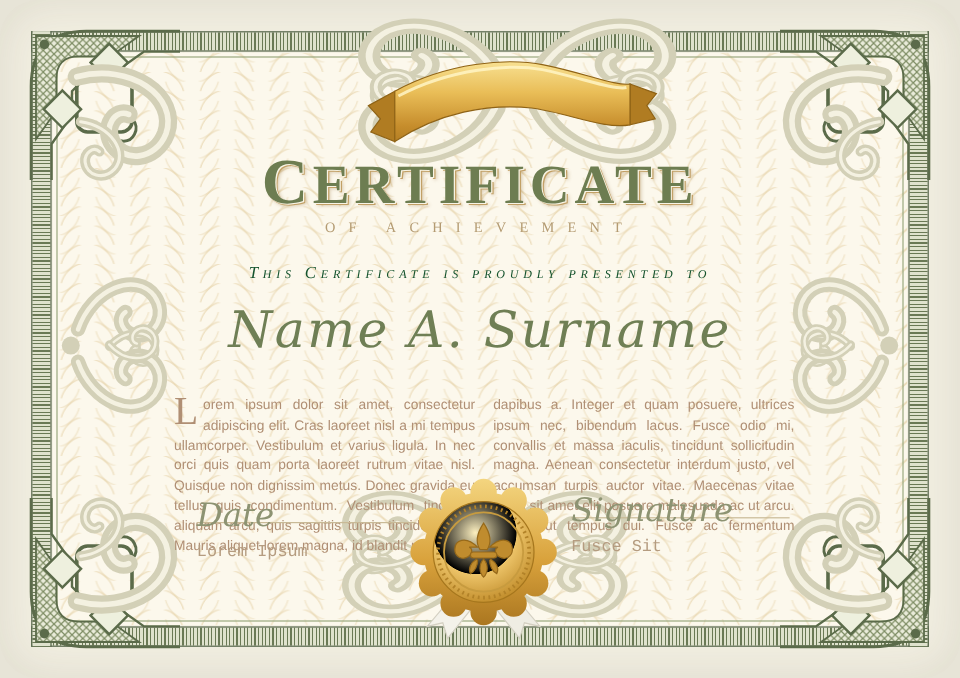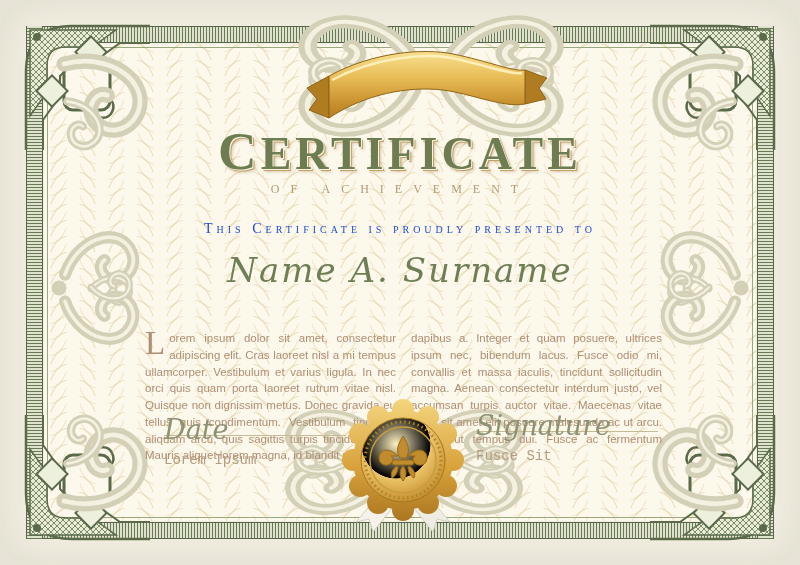--- a/index.html
+++ b/index.html
@@ -33,22 +33,22 @@
   .decor-svg{position:absolute;left:0;top:0;pointer-events:none;}
   
   .center{position:absolute;left:0;width:100%;text-align:center;}
   .cert-title{
     top:120px;font-family:"Liberation Serif",serif;font-size:46px;letter-spacing:4px;
     color:#6d7d51;font-weight:600;
     text-shadow:1px 1px 0 #f8f4e4,2px 2px 0 #c2a066,3px 3px 3px rgba(140,100,40,.30);
   }
   .cert-title::first-letter{font-size:1.16em;}
   .cert-subtitle{top:182px;font-family:"Liberation Serif",serif;font-size:12px;letter-spacing:11px;color:#b49b72;}
-  .presented{top:221px;font-size:14px;letter-spacing:4px;font-variant:small-caps;color:#1d4ed8;font-family:"Liberation Serif",serif;}
-  .recipient{top:250px;font-family:"DejaVu Serif",serif;font-style:italic;font-size:34px;letter-spacing:2px;color:#6f7f55;}
+  .presented{top:221px;font-size:14px;letter-spacing:4px;font-variant:small-caps;color:#14532d;font-family:"Liberation Serif",serif;font-style:italic;}
+  .recipient{top:250px;font-family:"DejaVu Serif",serif;font-style:italic;font-size:42px;letter-spacing:2px;color:#6f7f55;}
   .body-cols{position:absolute;left:145px;right:138px;top:330px;display:flex;gap:15px;}
   .col{flex:1;font-size:11.5px;line-height:1.46;text-align:justify;color:#b08f74;}
   .dropcap{float:left;font-family:"Liberation Serif",serif;font-size:33px;line-height:.82;
            padding-right:4px;color:#b08f74;}
   
   .sigblock{position:absolute;width:182px;text-align:left;}
   .dateblock{left:164px;top:414px;}
   .signblock{left:476px;top:410px;}
   .sig-label{font-family:"DejaVu Serif",serif;font-style:italic;font-size:27px;color:#8d9372;
              position:relative;z-index:2;margin-bottom:-10px;}

